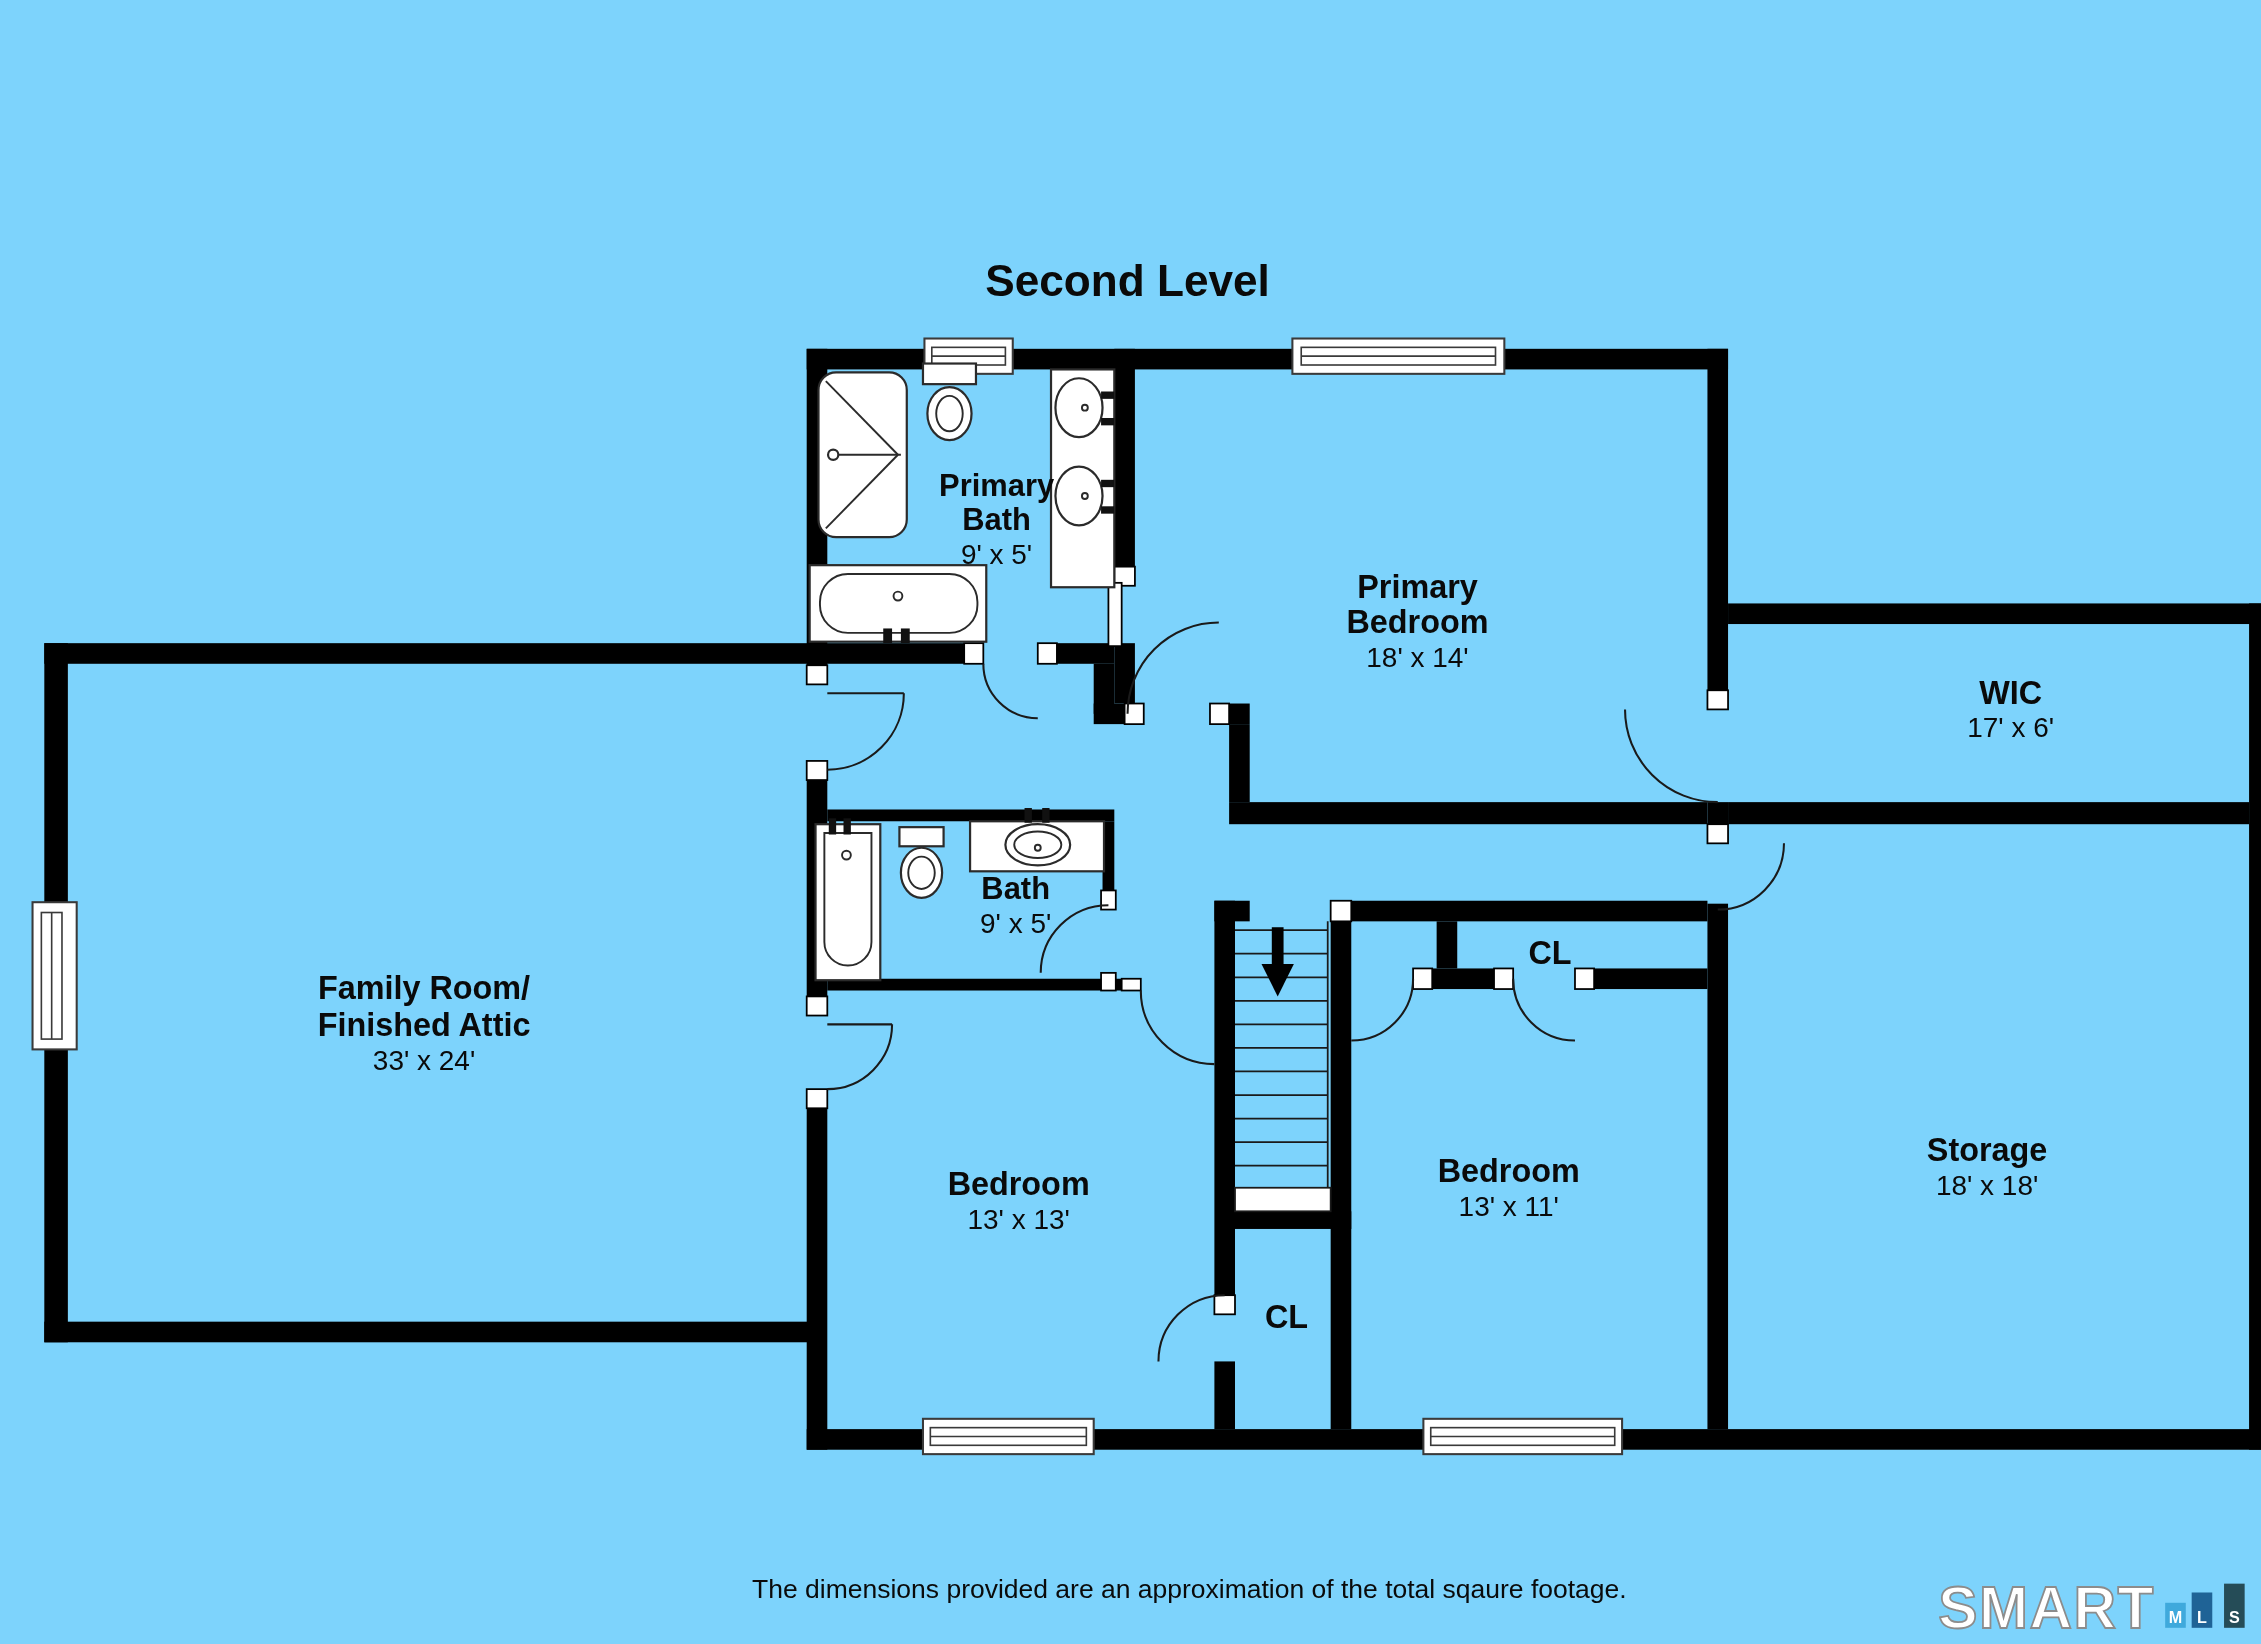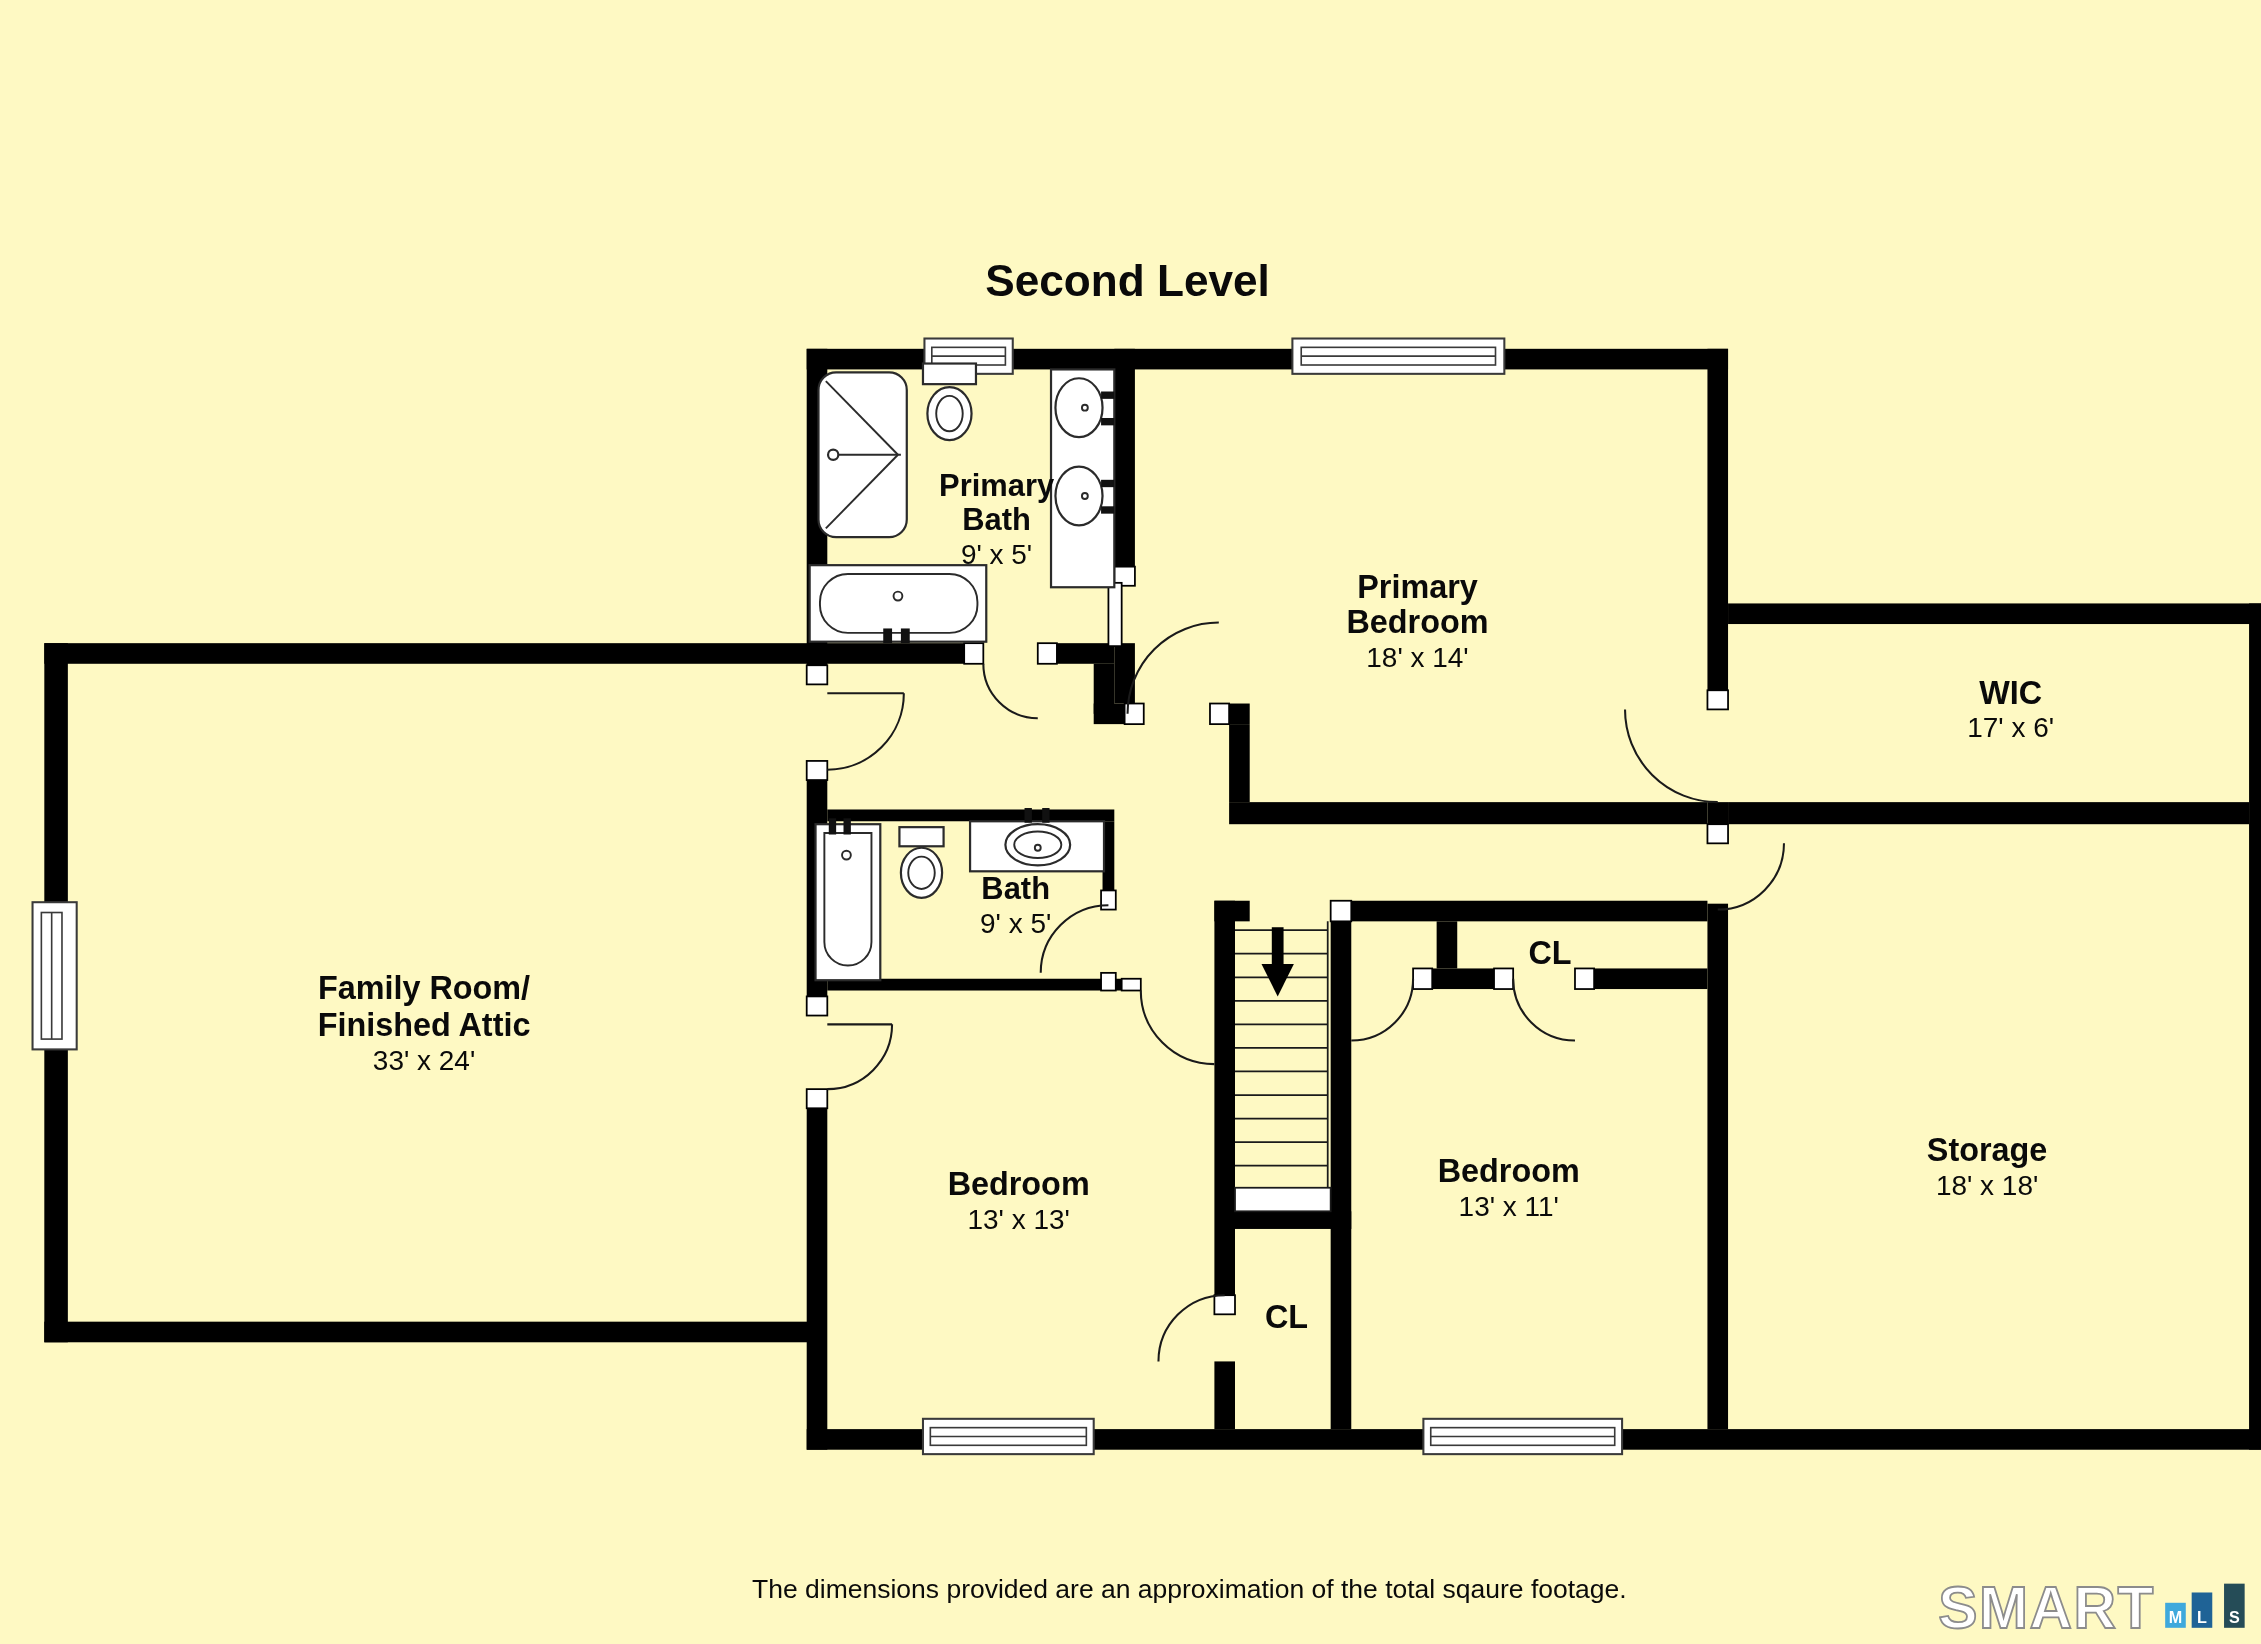--- a/index.html
+++ b/index.html
@@ -1,17 +1,17 @@
 <!DOCTYPE html>
 <html style="font-size:11.8px"><head>
 <meta charset="utf-8">
 <title>Second Level Floor Plan</title>
 <style>
   html,body{margin:0;padding:0;background:#ffffff;font-family:"Liberation Sans",sans-serif;}
-  .page{width:2261px;height:1644px;background:#fef9c3;position:relative;}
+  .page{width:2261px;height:1644px;background:#7dd3fc;position:relative;}
   svg{display:block;}
   .wall{fill:#000;}
   .hinge{fill:#fff;stroke:#000;stroke-width:1.2;}
   .arc{fill:none;stroke:#1a1a1a;stroke-width:1.4;}
   .leaf{stroke:#1a1a1a;stroke-width:1.4;}
   .fixt{fill:#fff;stroke:#2b2b2b;stroke-width:1.5;}
   .fline{fill:none;stroke:#2b2b2b;stroke-width:1.3;}
   .win-o{fill:#fff;stroke:#3a3a3a;stroke-width:1.4;}
   .win-i{fill:#fff;stroke:#3a3a3a;stroke-width:1.1;}
   .tread{stroke:#1a1a1a;stroke-width:1.2;}

